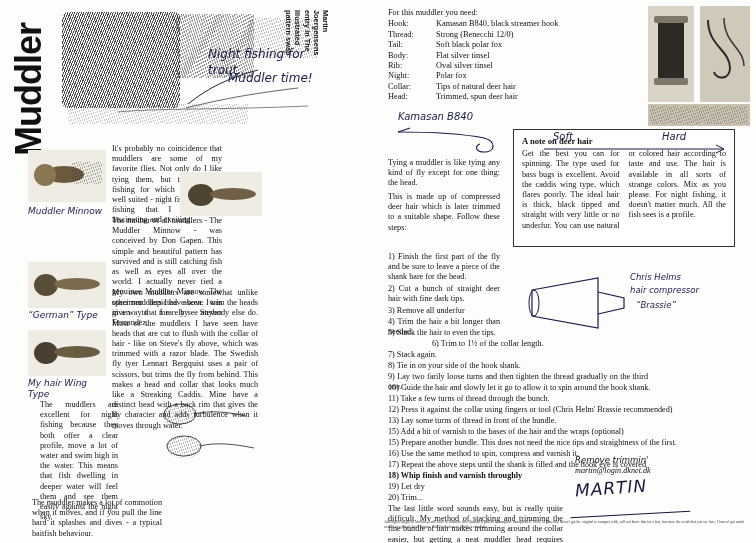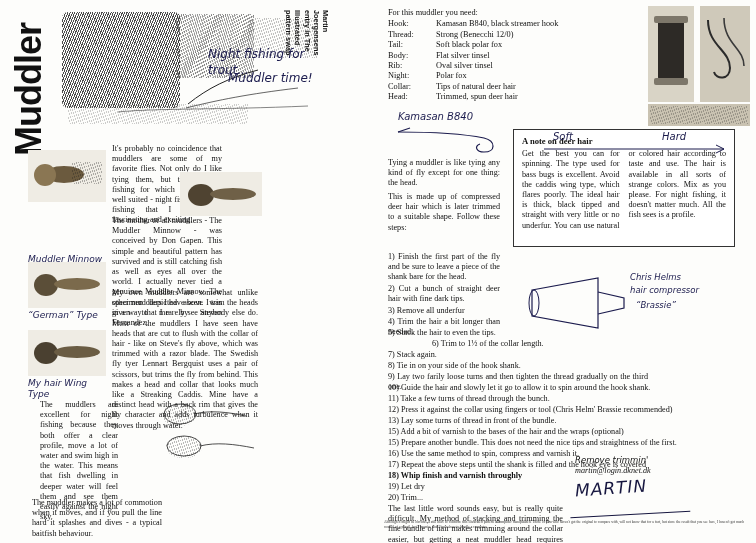--- a/index.html
+++ b/index.html
@@ -212,21 +212,21 @@
   <div class="txt" style="left:112px;top:216px;width:110px;">The mother of all muddlers - The Muddler Minnow - was conceived by Don Gapen. This simple and beautiful pattern has survived and is still catching fish as well as eyes all over the world. I actually never tied a genuinee Muddler Minnow. The specimen depicted above was given to me by Steven Fernandez.</div>
   <div class="txt" style="left:112px;top:288px;width:146px;">My own muddlers are somewhat unlike other muddlers I have seen. I trim the heads in a way that I rarely see anybody else do. Most of the muddlers I have seen have heads that are cut to flush with the collar of hair - like on Steve's fly above, which was trimmed with a razor blade. The Swedish fly tyer Lennart Bergquist uses a pair of scissors, but trims the fly from behind. This makes a head and collar that looks much like a Streaking Caddis. Mine have a distinct head with a back rim that gives the fly character and adds turbulence when it moves through water.</div>
   <div class="txt" style="left:32px;top:400px;width:78px;margin-left:8px;">The muddlers are excellent for night fishing because they both offer a clear profile, move a lot of water and swim high in the water. This means that fish dwelling in deeper water will feel them and see them easily against the night sky.</div>
   <div class="txt" style="left:32px;top:487px;width:130px;margin-top:11px;">The muddler makes a lot of commotion when it moves, and if you pull the line hard it splashes and dives - a typical baitfish behaviour.</div>
 
   <div class="photo" style="left:28px;top:150px;width:78px;height:52px;background:#efece4;">
     <div class="fly-body" style="left:16px;top:16px;width:40px;height:17px;background:#6b5a3e;"></div>
     <div class="fly-body" style="left:6px;top:14px;width:22px;height:22px;background:#8a7653;"></div>
     <div class="scribble" style="left:44px;top:12px;width:30px;height:22px;opacity:.6;"></div>
   </div>
-  <div class="caption" style="left:28px;top:206px;font-size:9px;margin-top:48px;">Muddler Minnow</div>
+  <div class="caption" style="left:28px;top:206px;font-size:9px;">Muddler Minnow</div>
 
   <div class="photo" style="left:180px;top:172px;width:82px;height:44px;background:#efece4;">
     <div class="fly-body" style="left:8px;top:12px;width:26px;height:22px;background:#4f4331;"></div>
     <div class="fly-body" style="left:30px;top:16px;width:46px;height:12px;background:#6f6047;"></div>
   </div>
 
   <div class="photo" style="left:28px;top:262px;width:78px;height:46px;background:#efece4;">
     <div class="fly-body" style="left:6px;top:12px;width:24px;height:22px;background:#5b4e38;"></div>
     <div class="fly-body" style="left:26px;top:16px;width:46px;height:12px;background:#7b6a4c;"></div>
   </div>

